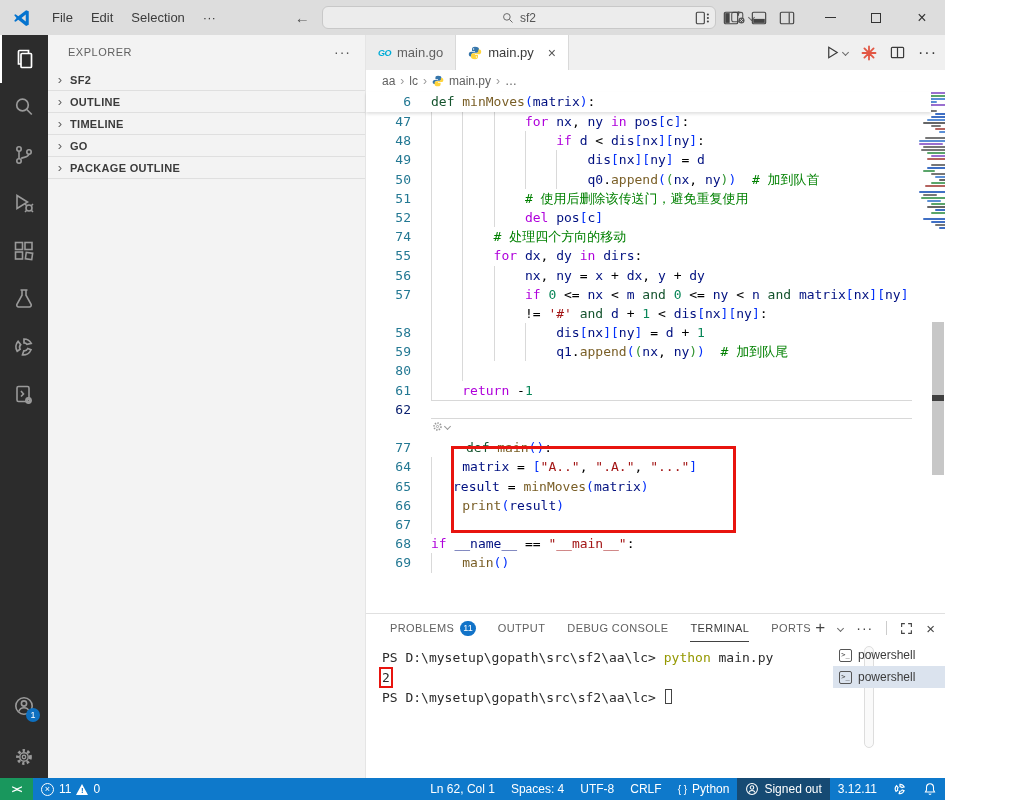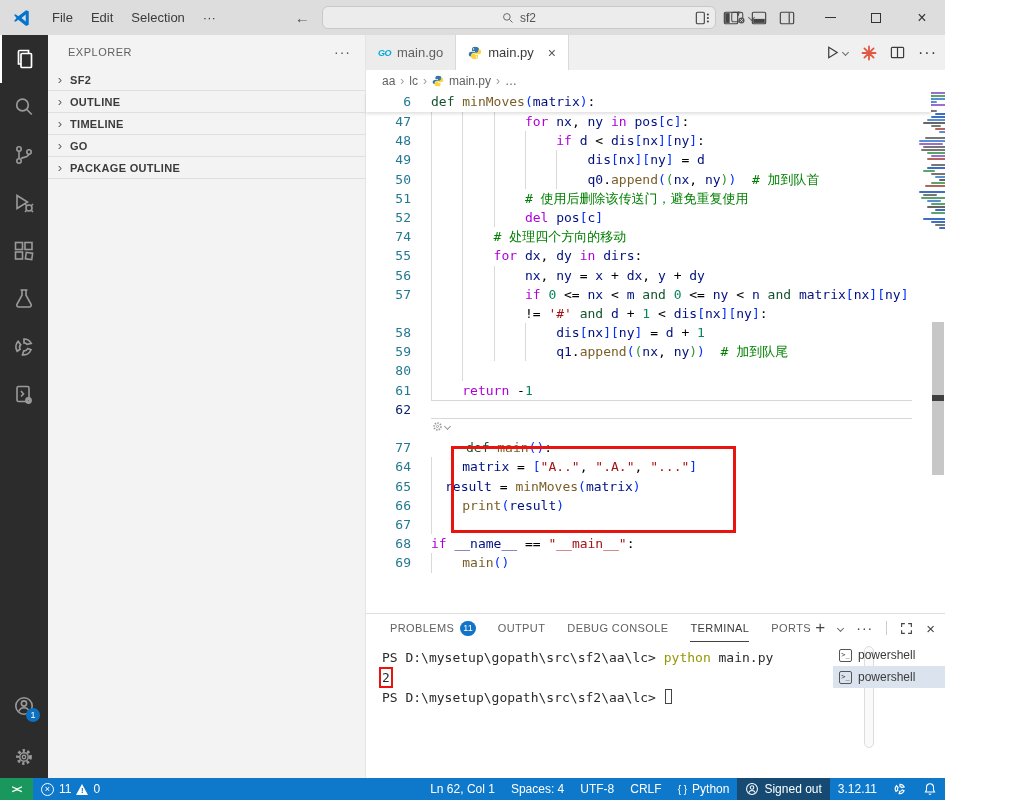--- a/index.html
+++ b/index.html
@@ -342,21 +342,21 @@
             <div class="row"><div class="guide" style="left: 65px;"></div><div class="guide" style="left: 96.308px;"></div><div class="guide" style="left: 127.616px;"></div><div class="guide" style="left: 158.924px;"></div><span class="num">59</span><span class="codetxt" style="left: 190.232px;"><span class="tk-v">q1</span><span class="tk-p">.</span><span class="tk-fn">append</span><span class="tk-b1">(</span><span class="tk-b2">(</span><span class="tk-v">nx</span><span class="tk-p">, </span><span class="tk-v">ny</span><span class="tk-b2">)</span><span class="tk-b1">)</span><span class="tk-p">  </span><span class="tk-c"># 加到队尾</span></span></div>
             <div class="row"><div class="guide" style="left: 65px;"></div><div class="guide" style="left: 96.308px;"></div><span class="num">80</span><span class="codetxt" style="left: 65px;"></span></div>
             <div class="row"><div class="guide" style="left: 65px;"></div><span class="num">61</span><span class="codetxt" style="left: 96.308px;"><span class="tk-k">return</span><span class="tk-p"> -</span><span class="tk-n">1</span></span></div>
             <div class="row"><div class="cur-stripe"></div><span class="num cur">62</span><span class="codetxt" style="left: 65px;"></span></div>
             <div class="row"><div class="iconrow-inner"><svg width="11" height="11" viewBox="0 0 16 16" fill="none" stroke="#999">
                   <circle cx="8" cy="8" r="5" stroke-width="2.6" stroke-dasharray="2 1.8"></circle>
                   <circle cx="8" cy="8" r="1.6" stroke-width="1.2"></circle>
                 </svg><span class="chev" style="border-color:#999"></span></div></div>
             <div class="row"><span class="num">77</span><span class="codetxt" style="left: 70px; margin-left: 30px;"><span class="tk-kb">def</span><span class="tk-p"> </span><span class="tk-fn">main</span><span class="tk-b1">(</span><span class="tk-b1">)</span><span class="tk-p">:</span></span></div>
             <div class="row"><div class="guide" style="left: 65px;"></div><span class="num">64</span><span class="codetxt" style="left: 96.308px;"><span class="tk-v">matrix</span><span class="tk-p"> = </span><span class="tk-b1">[</span><span class="tk-s">"A.."</span><span class="tk-p">, </span><span class="tk-s">".A."</span><span class="tk-p">, </span><span class="tk-s">"..."</span><span class="tk-b1">]</span></span></div>
-            <div class="row"><div class="guide" style="left: 65px;"></div><span class="num">65</span><span class="codetxt" style="left: 79px;"><span class="tk-v">result</span><span class="tk-p"> = </span><span class="tk-fn">minMoves</span><span class="tk-b1">(</span><span class="tk-v">matrix</span><span class="tk-b1">)</span></span></div>
+            <div class="row"><div class="guide" style="left: 65px;"></div><span class="num">65</span><span class="codetxt" style="left: 87px;"><span class="tk-v">result</span><span class="tk-p"> = </span><span class="tk-fn">minMoves</span><span class="tk-b1">(</span><span class="tk-v">matrix</span><span class="tk-b1">)</span></span></div>
             <div class="row"><div class="guide" style="left: 65px;"></div><span class="num">66</span><span class="codetxt" style="left: 96.308px;"><span class="tk-fn">print</span><span class="tk-b1">(</span><span class="tk-v">result</span><span class="tk-b1">)</span></span></div>
             <div class="row"><div class="guide" style="left: 65px;"></div><span class="num">67</span><span class="codetxt" style="left: 65px;"></span></div>
             <div class="row"><span class="num">68</span><span class="codetxt" style="left: 65px;"><span class="tk-k">if</span><span class="tk-p"> </span><span class="tk-v">__name__</span><span class="tk-p"> == </span><span class="tk-s">"__main__"</span><span class="tk-p">:</span></span></div>
             <div class="row"><div class="guide" style="left: 65px;"></div><span class="num">69</span><span class="codetxt" style="left: 96.308px;"><span class="tk-fn">main</span><span class="tk-b1">(</span><span class="tk-b1">)</span></span></div>
           </div>
         <div class="minimap" id="minimap">
             <div class="mm-line" style="margin-left: 0px; width: 30px; background: rgb(154, 111, 208);"></div>
             <div class="mm-line" style="margin-left: 0px; width: 32px; background: rgb(90, 165, 106);"></div>
             <div class="mm-line" style="margin-left: 4px; width: 34px; background: rgb(90, 143, 214);"></div>
             <div class="mm-line" style="margin-left: 2px; width: 16px; background: rgb(90, 143, 214);"></div>

